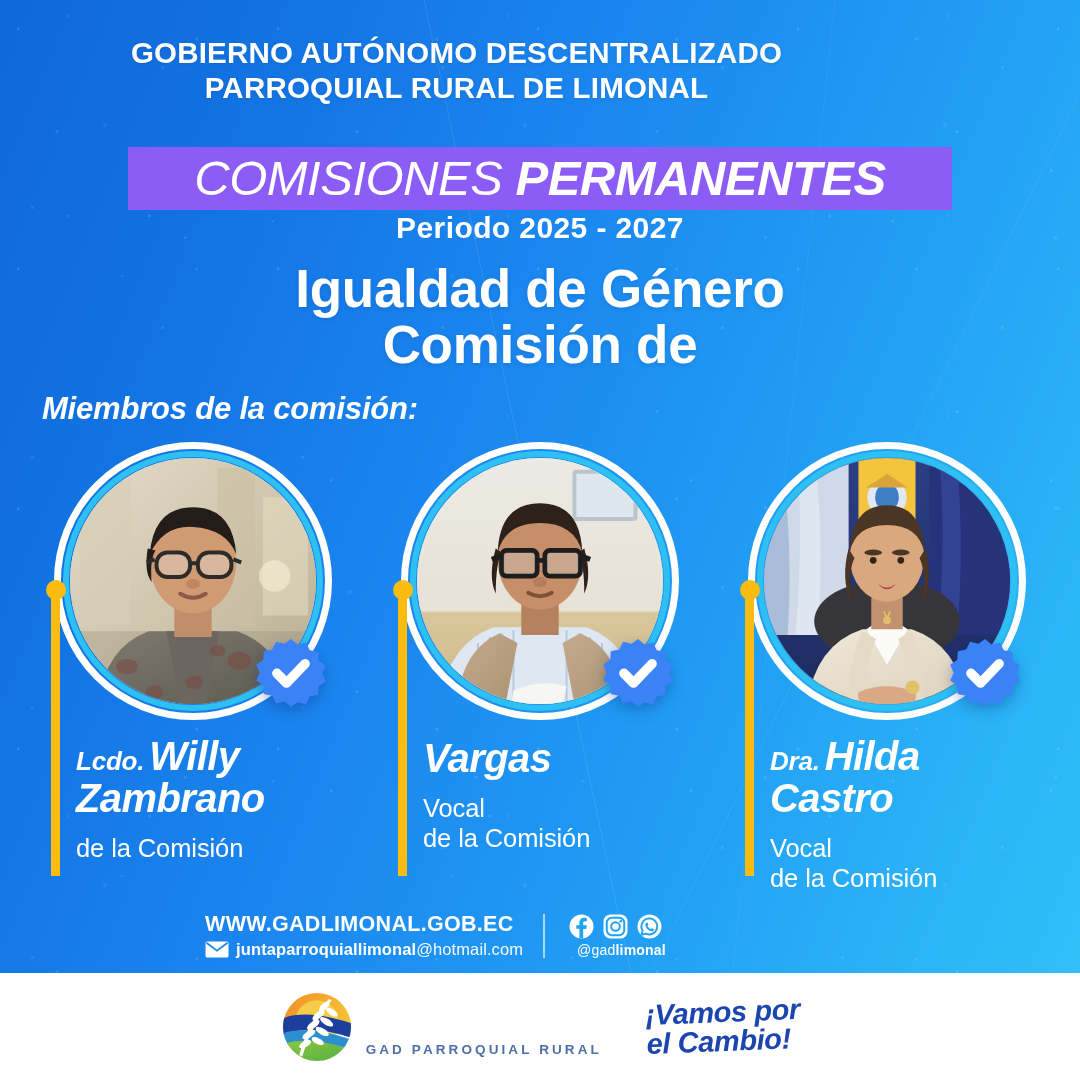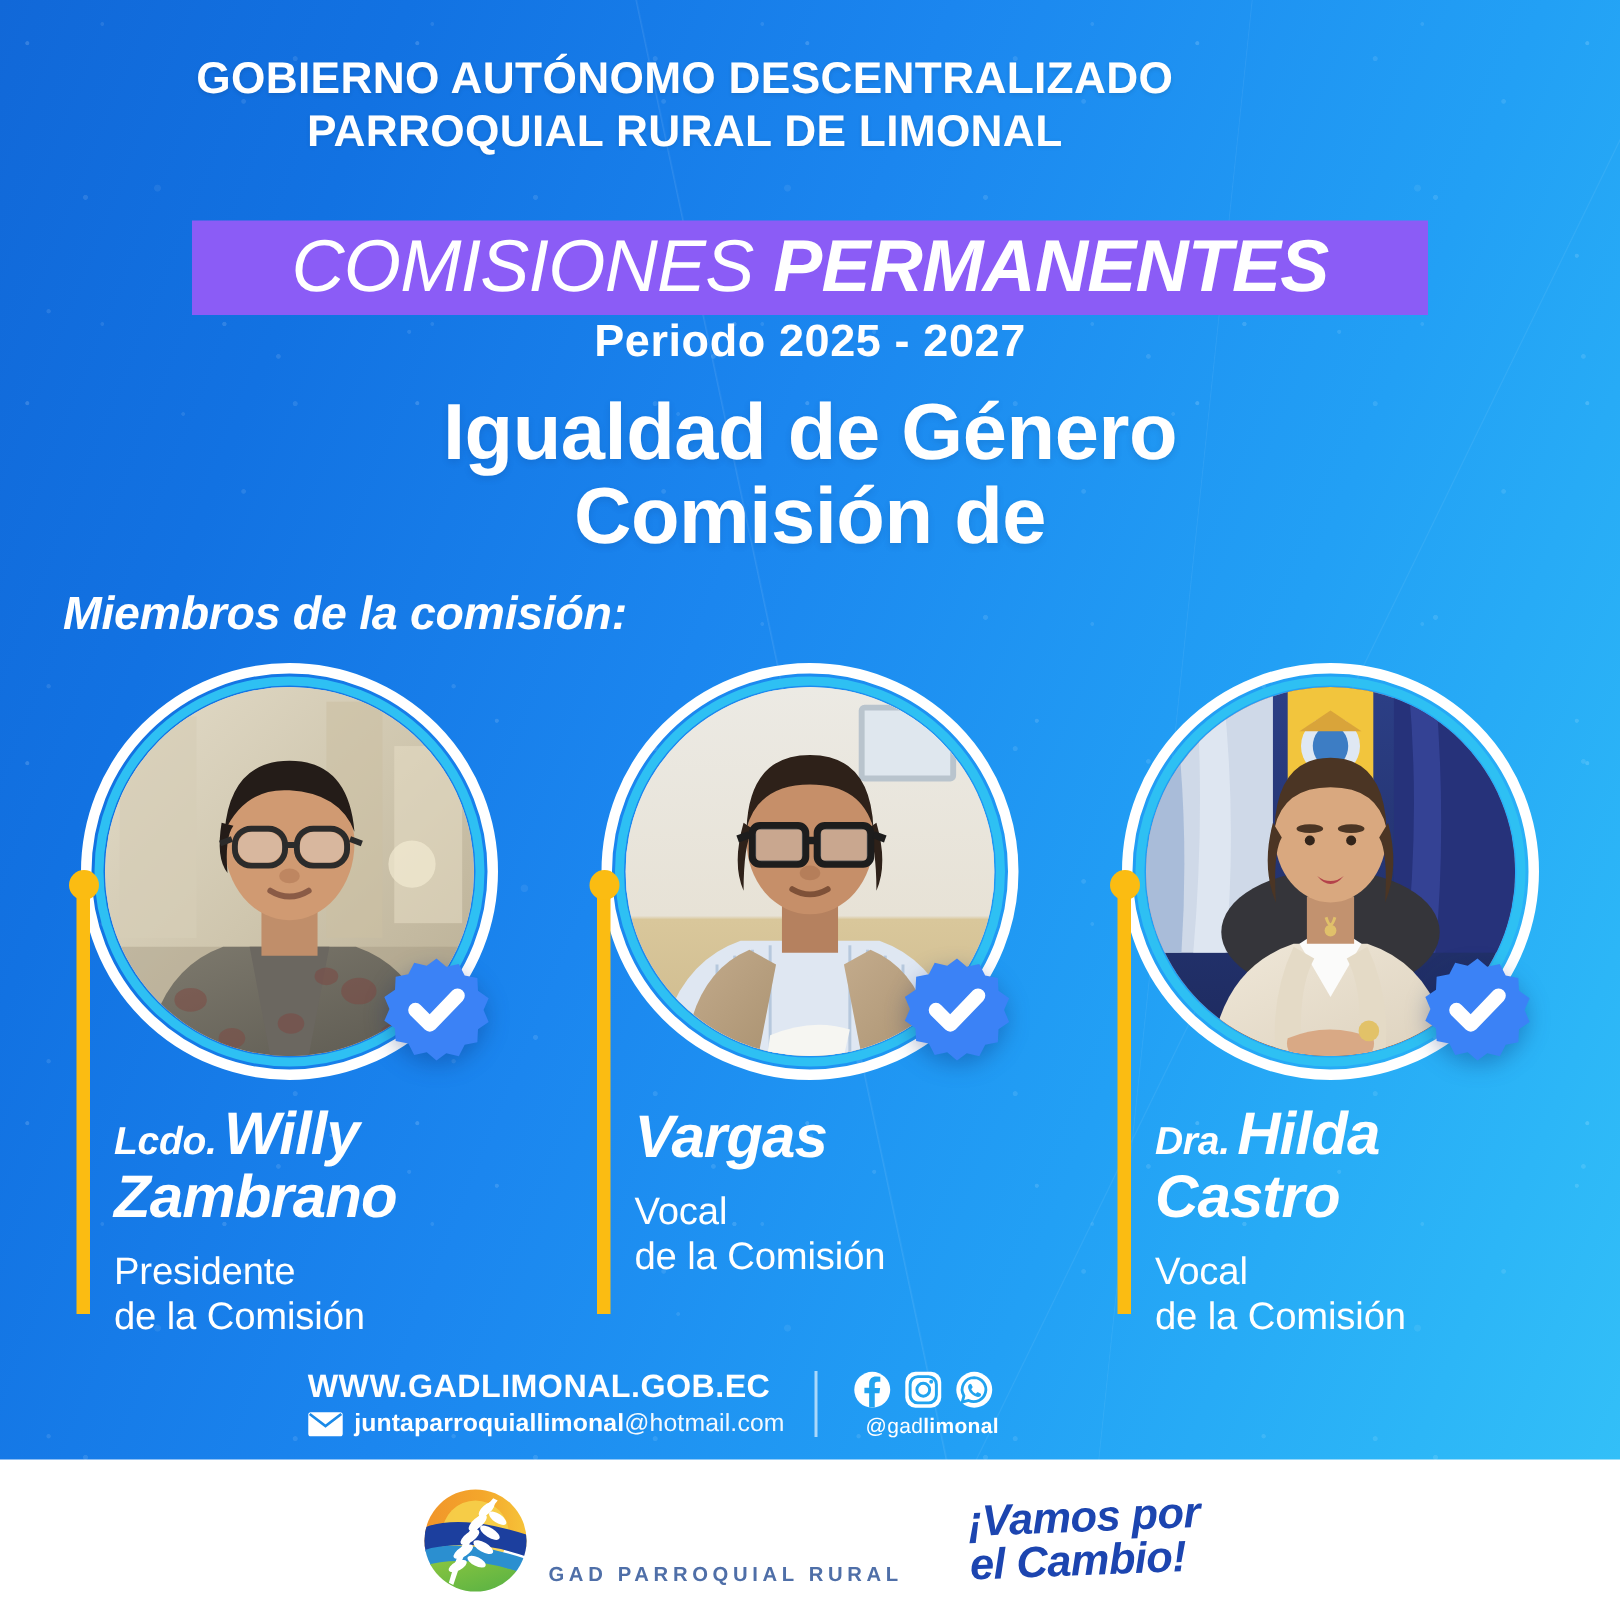--- a/index.html
+++ b/index.html
@@ -303,21 +303,20 @@
           </svg>
         </div>
       </div>
       <div class="yellow-line"></div>
       <div class="name-block">
         <div class="name-line1">
           <span class="prefix">Lcdo.</span><span class="first">Willy</span>
         </div>
         <div class="name-line2">Zambrano</div>
         <div class="role">
-          <span>Presidente</span>
           <span>de la Comisión</span>
         </div>
       </div>
     </div>
 
     <div class="member m1">
       <div class="photo-wrap">
         <div class="photo">
           <svg viewBox="0 0 250 250" preserveAspectRatio="xMidYMid slice" aria-hidden="true">
             <defs>

